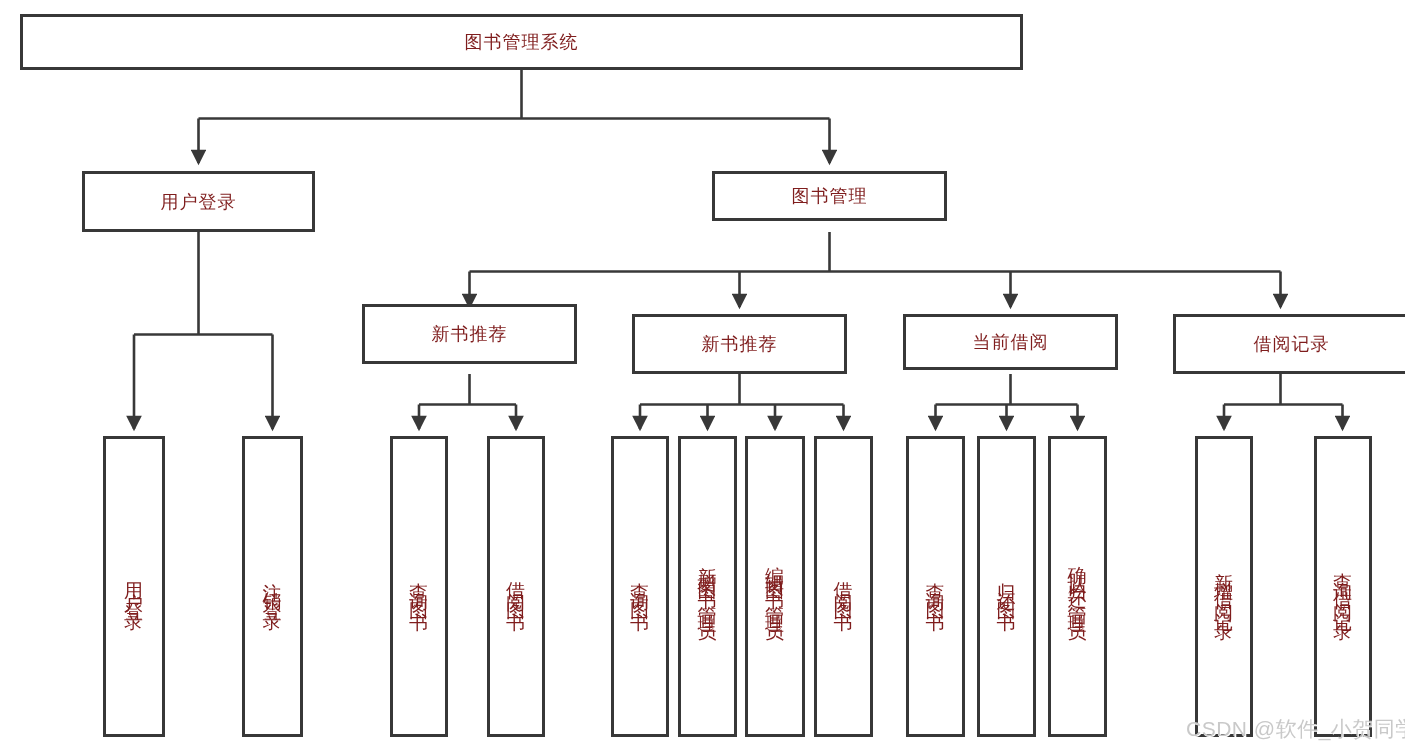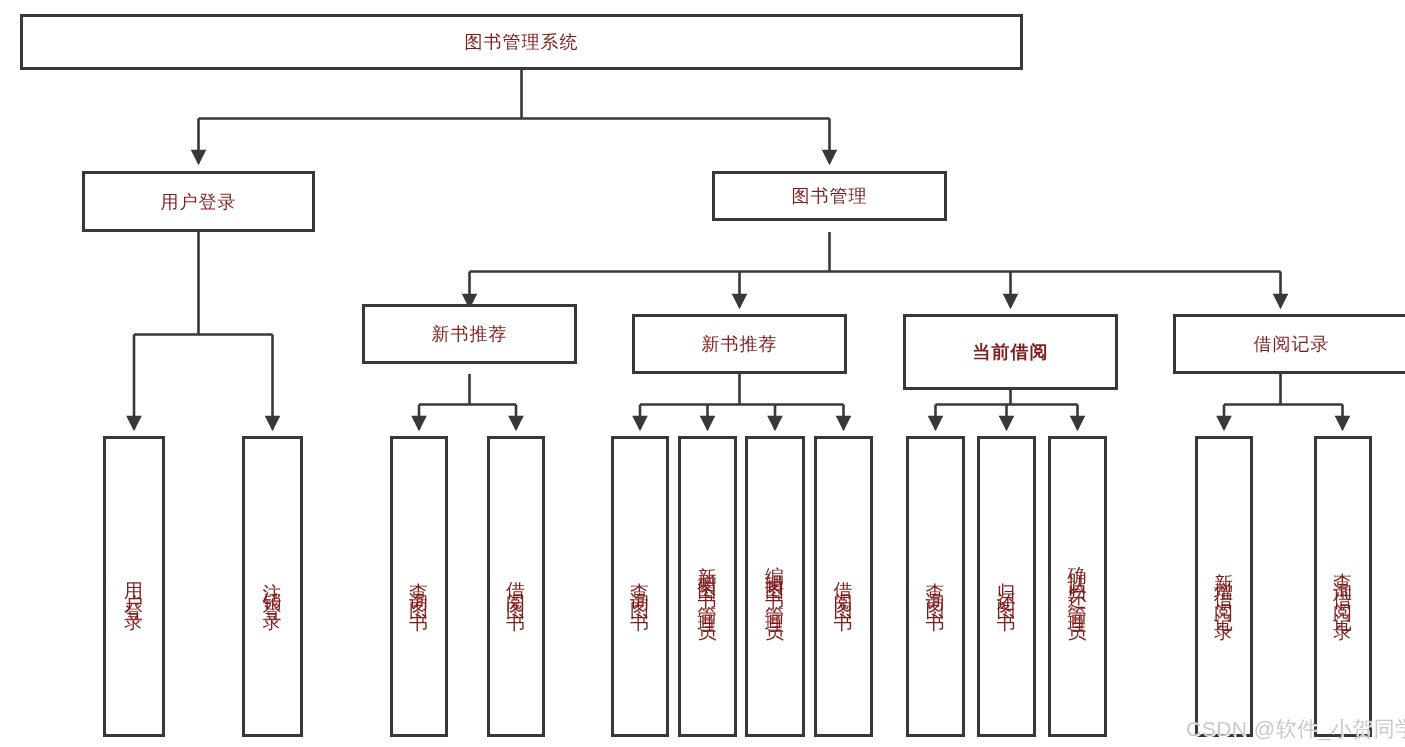--- a/index.html
+++ b/index.html
@@ -132,21 +132,21 @@
   <div class="box" style="left:712px; top:171px; width:235px; height:50px;">
     <span class="hlabel">图书管理</span>
   </div>
 
   <div class="box" style="left:362px; top:304px; width:215px; height:60px;">
     <span class="hlabel">新书推荐</span>
   </div>
   <div class="box" style="left:632px; top:314px; width:215px; height:60px;">
     <span class="hlabel">新书推荐</span>
   </div>
-  <div class="box" style="left:903px; top:314px; width:215px; height:76px;font-weight:bold;">
+  <div class="box" style="left:903px; top:314px; width:215px; height:56px;">
     <span class="hlabel">当前借阅</span>
   </div>
   <div class="box" style="left:1173px; top:314px; width:237px; height:60px;">
     <span class="hlabel">借阅记录</span>
   </div>
 
   <div class="box" style="left:103px; top:436px; width:62px; height:301px;">
     <span class="vlabel">用户登录</span>
   </div>
   <div class="box" style="left:242px; top:436px; width:61px; height:301px;">

